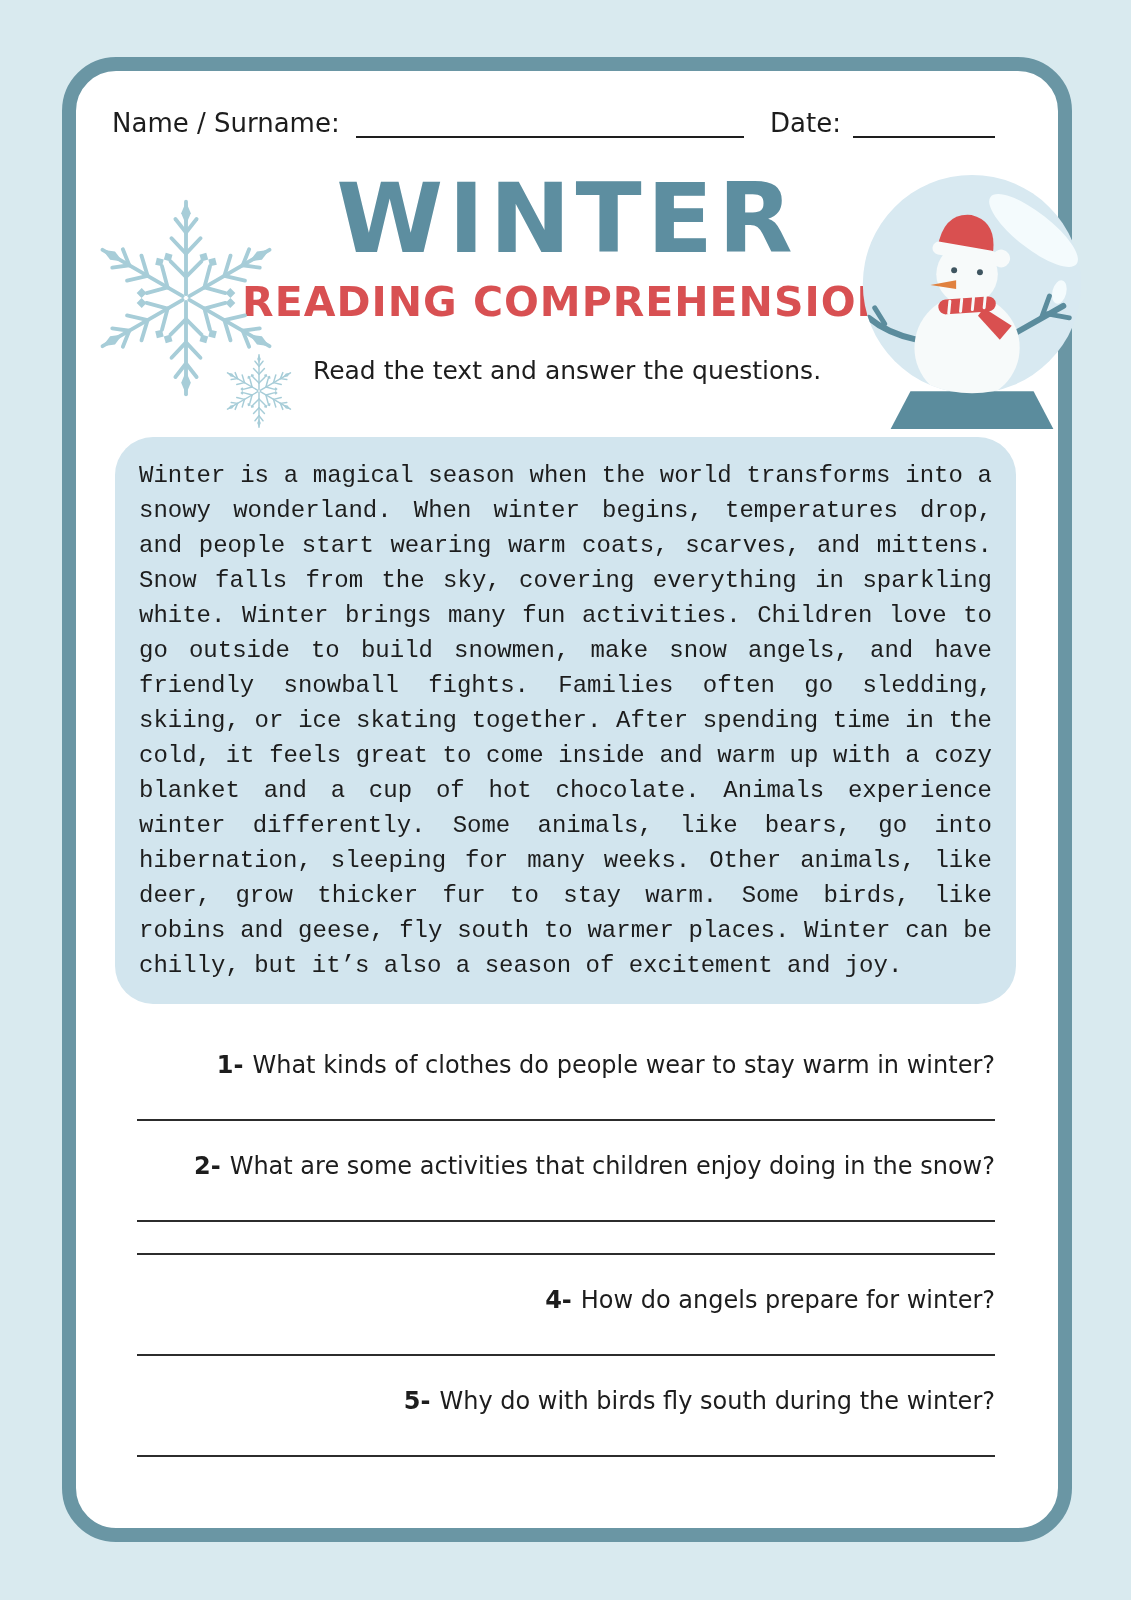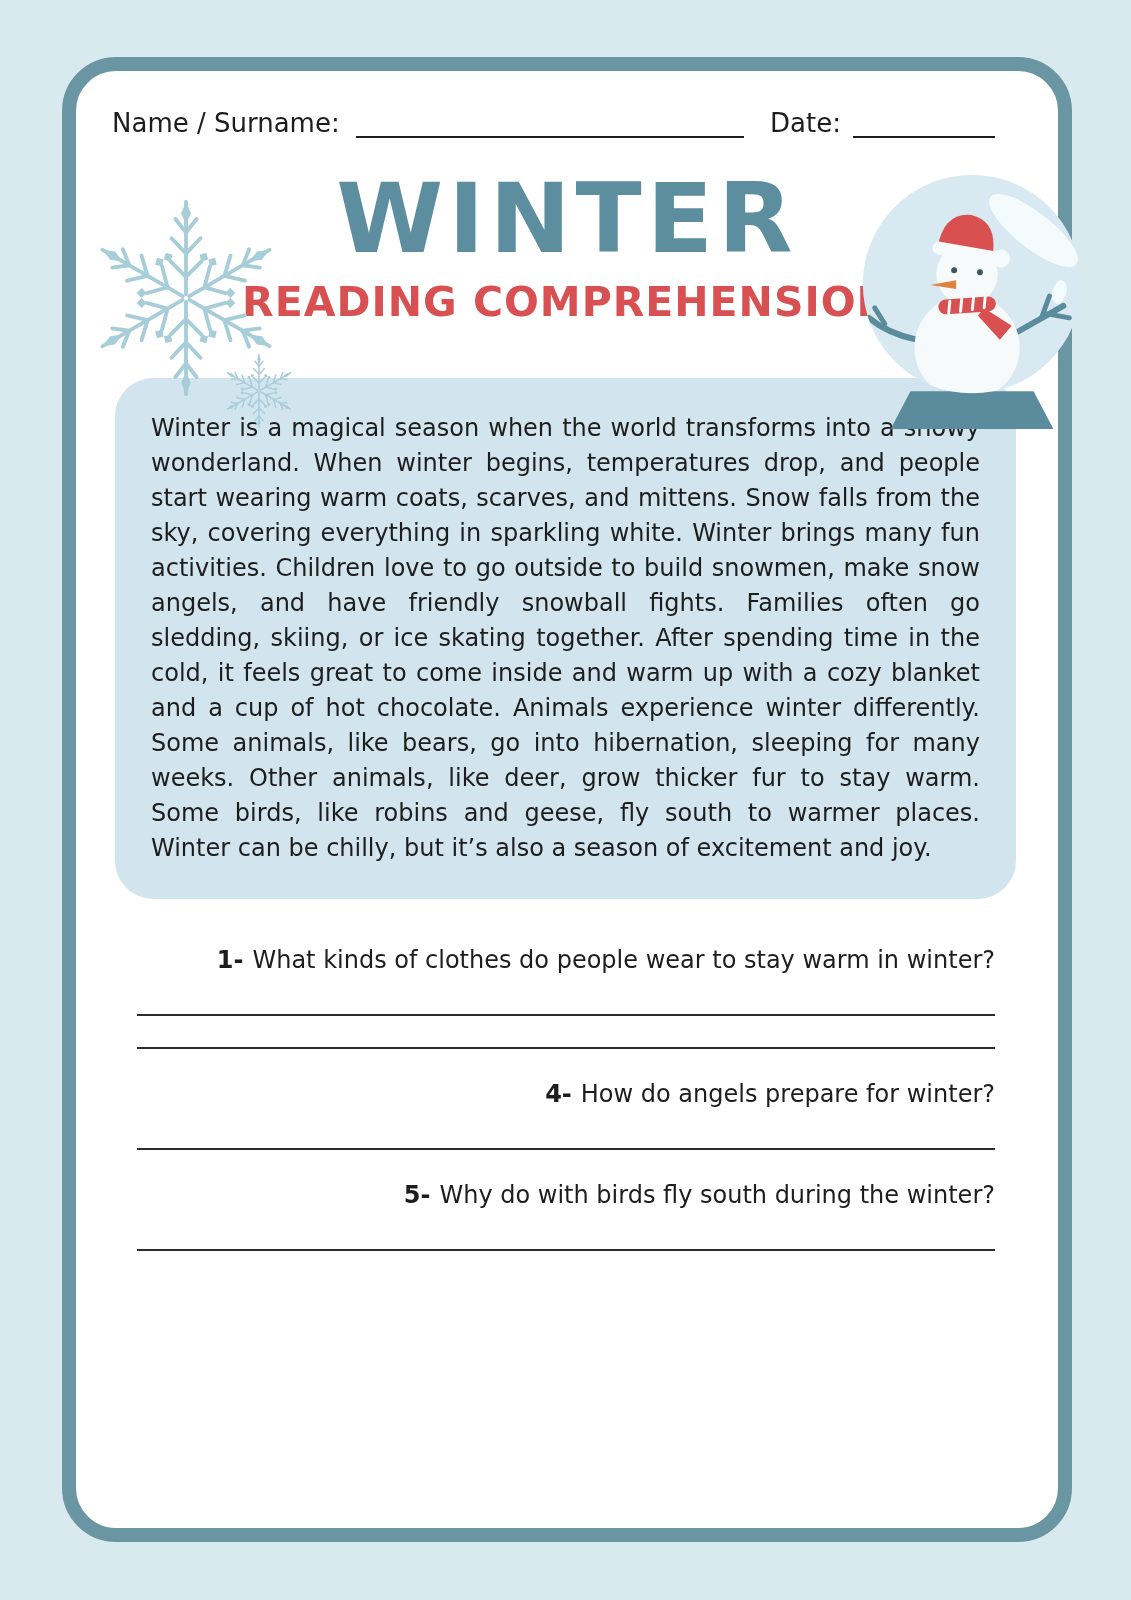--- a/index.html
+++ b/index.html
@@ -42,21 +42,21 @@
     color:#d85052;letter-spacing:1px;
   }
   .instruction{margin:30px 0 0;font-size:25px;}
   
   .passage{
     margin:52px 42px 0 39px;
     background:#d2e5ee;
     border-radius:38px;
     padding:21px 24px;
   }
-  .passage p{margin:12px;font-size:24px;line-height:35px;text-align:justify;}
+  .passage p{margin:0;font-size:24px;line-height:35px;text-align:justify;font-family:Liberation Mono, monospace;}
   
   .questions{margin:46px 63px 0 61px;}
   .q-text{font-size:24px;line-height:31px;margin:0 0 37px;text-align:right;}
   .q-text b{margin-right:9px;}
   .answer-line{border-bottom:2px solid #2c2c2c;margin-bottom:30px;height:1px;}
   
   .decor{position:absolute;z-index:2;}
   .snowflake-lg{left:80px;top:192px;width:212px;height:212px;}
   .snowflake-sm{left:219px;top:351px;width:80px;height:80px;}
   .snow-globe{left:851px;top:165px;width:246px;height:266px;}
@@ -71,33 +71,38 @@
     <div class="header-row">
       <span class="hdr-label">Name / Surname:</span>
       <span class="fill-line name"></span>
       <span class="hdr-label">Date:</span>
       <span class="fill-line date"></span>
     </div>
 
     <div class="title-block">
       <h1 class="title-main">WINTER</h1>
       <h2 class="title-sub">READING COMPREHENSION</h2>
+      <p class="instruction">Read the text and answer the questions.</p>
     </div>
 
     <div class="passage">
       <p>Winter is a magical season when the world transforms into a snowy wonderland. When winter begins, temperatures drop, and people start wearing warm coats, scarves, and mittens. Snow falls from the sky, covering everything in sparkling white. Winter brings many fun activities. Children love to go outside to build snowmen, make snow angels, and have friendly snowball fights. Families often go sledding, skiing, or ice skating together. After spending time in the cold, it feels great to come inside and warm up with a cozy blanket and a cup of hot chocolate. Animals experience winter differently. Some animals, like bears, go into hibernation, sleeping for many weeks. Other animals, like deer, grow thicker fur to stay warm. Some birds, like robins and geese, fly south to warmer places. Winter can be chilly, but it’s also a season of excitement and joy.</p>
     </div>
 
     <div class="questions">
 
       <div class="q-block">
         <p class="q-text"><b>1-</b><span>What kinds of clothes do people wear to stay warm in winter?</span></p>
         <div class="answer-line"></div>
       </div>
 
+      <div class="q-block">
+        <p class="q-text"><b>2-</b><span>What are some activities that children enjoy doing in the snow?</span></p>
+        <div class="answer-line"></div>
+      </div>
 
       <div class="q-block">
         <div class="answer-line"></div>
       </div>
 
       <div class="q-block">
         <p class="q-text"><b>4-</b><span>How do angels prepare for winter?</span></p>
         <div class="answer-line"></div>
       </div>
 

